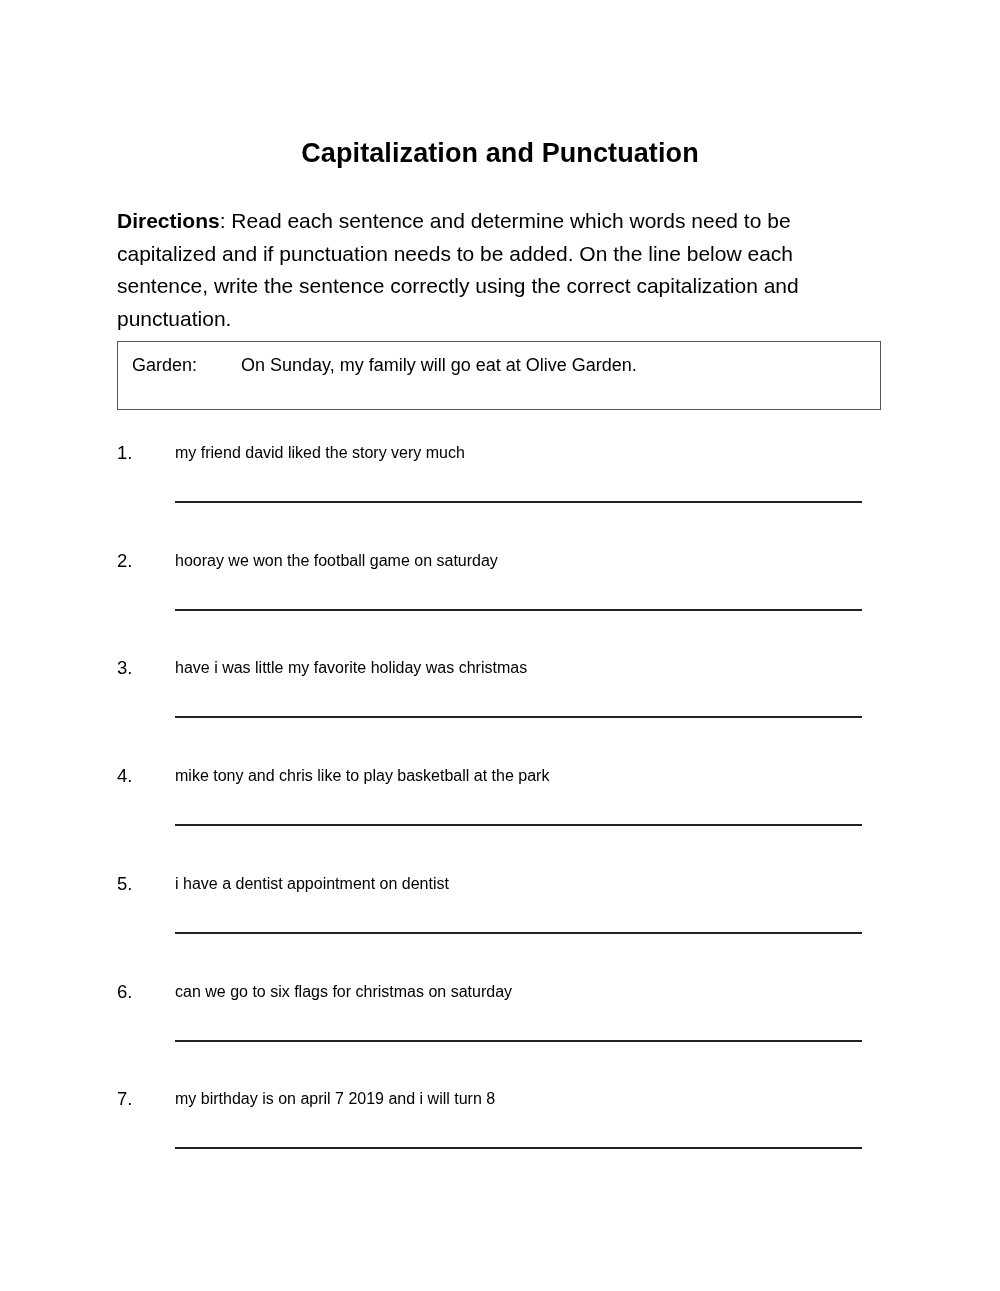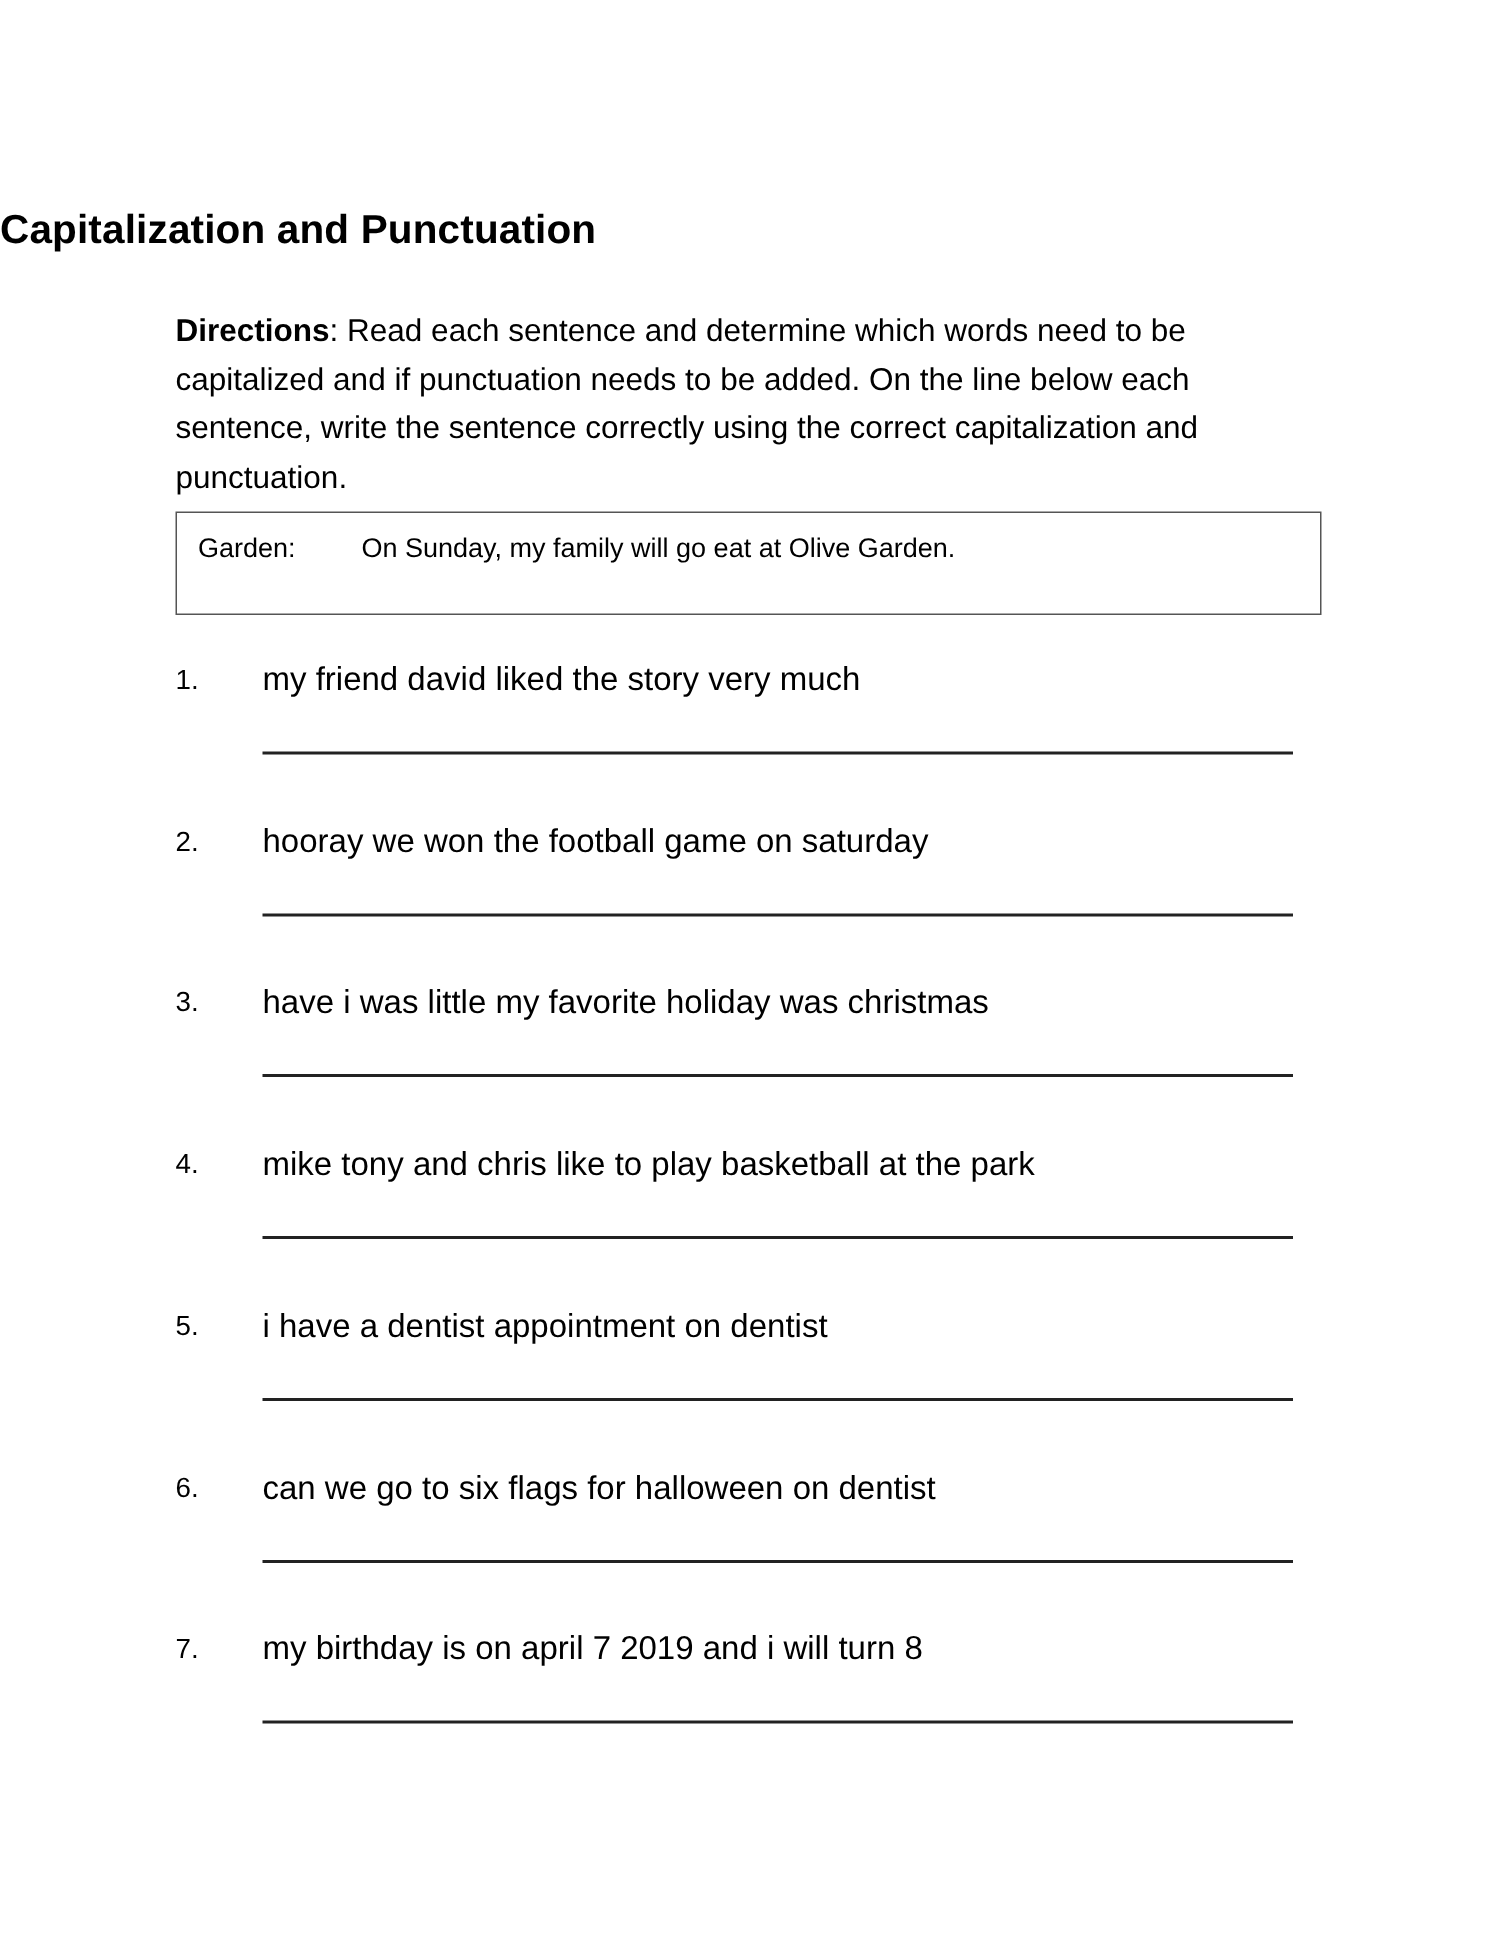--- a/index.html
+++ b/index.html
@@ -17,21 +17,21 @@
     height: 1291px;
     background: #ffffff;
     overflow: hidden;
     box-sizing: border-box;
   }
   .worksheet-title {
     position: absolute;
     left: 0;
     top: 118px;
     width: 1000px;
-    text-align: left;
+    text-align: center;
     font-size: 27px;
     font-weight: bold;
     letter-spacing: 0.1px;
     line-height: 34px;
   }
   .directions {
     position: absolute;
     left: 117px;
     top: 184px;
     width: 748px;
@@ -89,21 +89,21 @@
     top: 0;
     width: 46px;
     font-size: 18.5px;
     line-height: 26px;
     text-align: left;
   }
   .item-sentence {
     position: absolute;
     left: 58px;
     top: 0;
-    font-size: 22px;
+    font-size: 16px;
     line-height: 26px;
     white-space: nowrap;
   }
   .answer-line {
     position: absolute;
     left: 58px;
     top: 61px;
     width: 687px;
     height: 0;
     border-top: 2px solid #222222;
@@ -154,21 +154,21 @@
   </div>
 
   <div class="item" style="top:871px;">
     <div class="item-number">5.</div>
     <div class="item-sentence">i have a dentist appointment on dentist</div>
     <div class="answer-line"></div>
   </div>
 
   <div class="item" style="top:979px;">
     <div class="item-number">6.</div>
-    <div class="item-sentence">can we go to six flags for halloween on dentist</div>
+    <div class="item-sentence">can we go to six flags for christmas on saturday</div>
     <div class="answer-line"></div>
   </div>
 
   <div class="item" style="top:1086px;">
     <div class="item-number">7.</div>
     <div class="item-sentence">my birthday is on april 7 2019 and i will turn 8</div>
     <div class="answer-line"></div>
   </div>
 
 </div>

